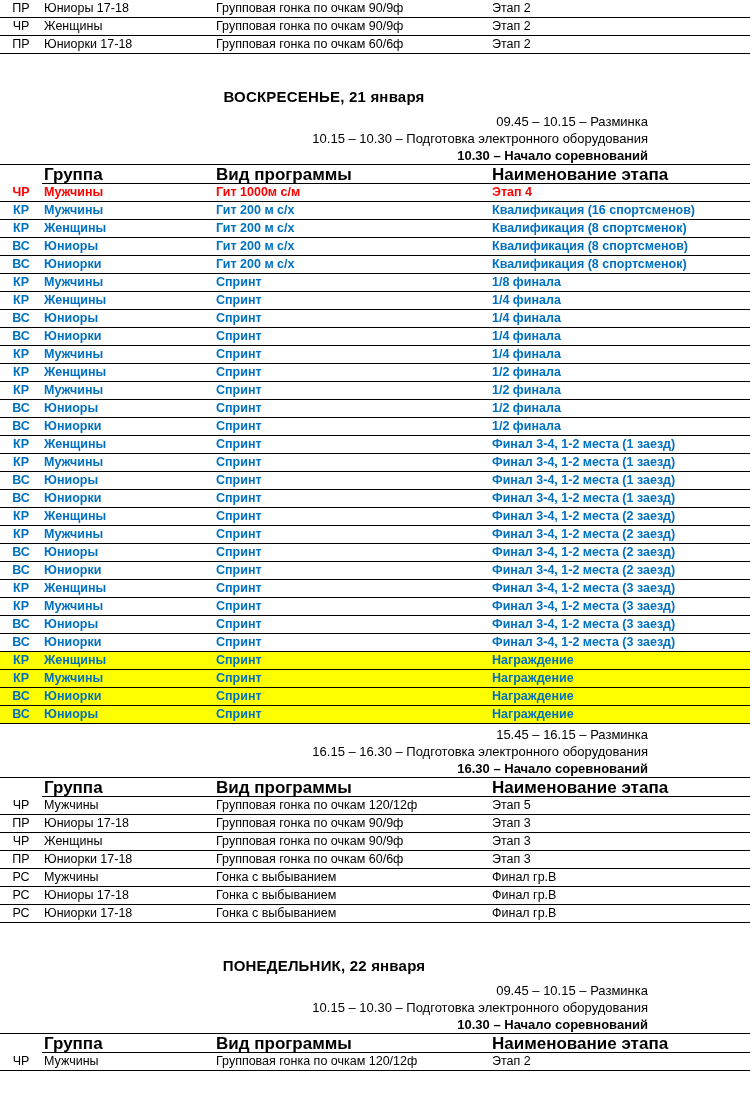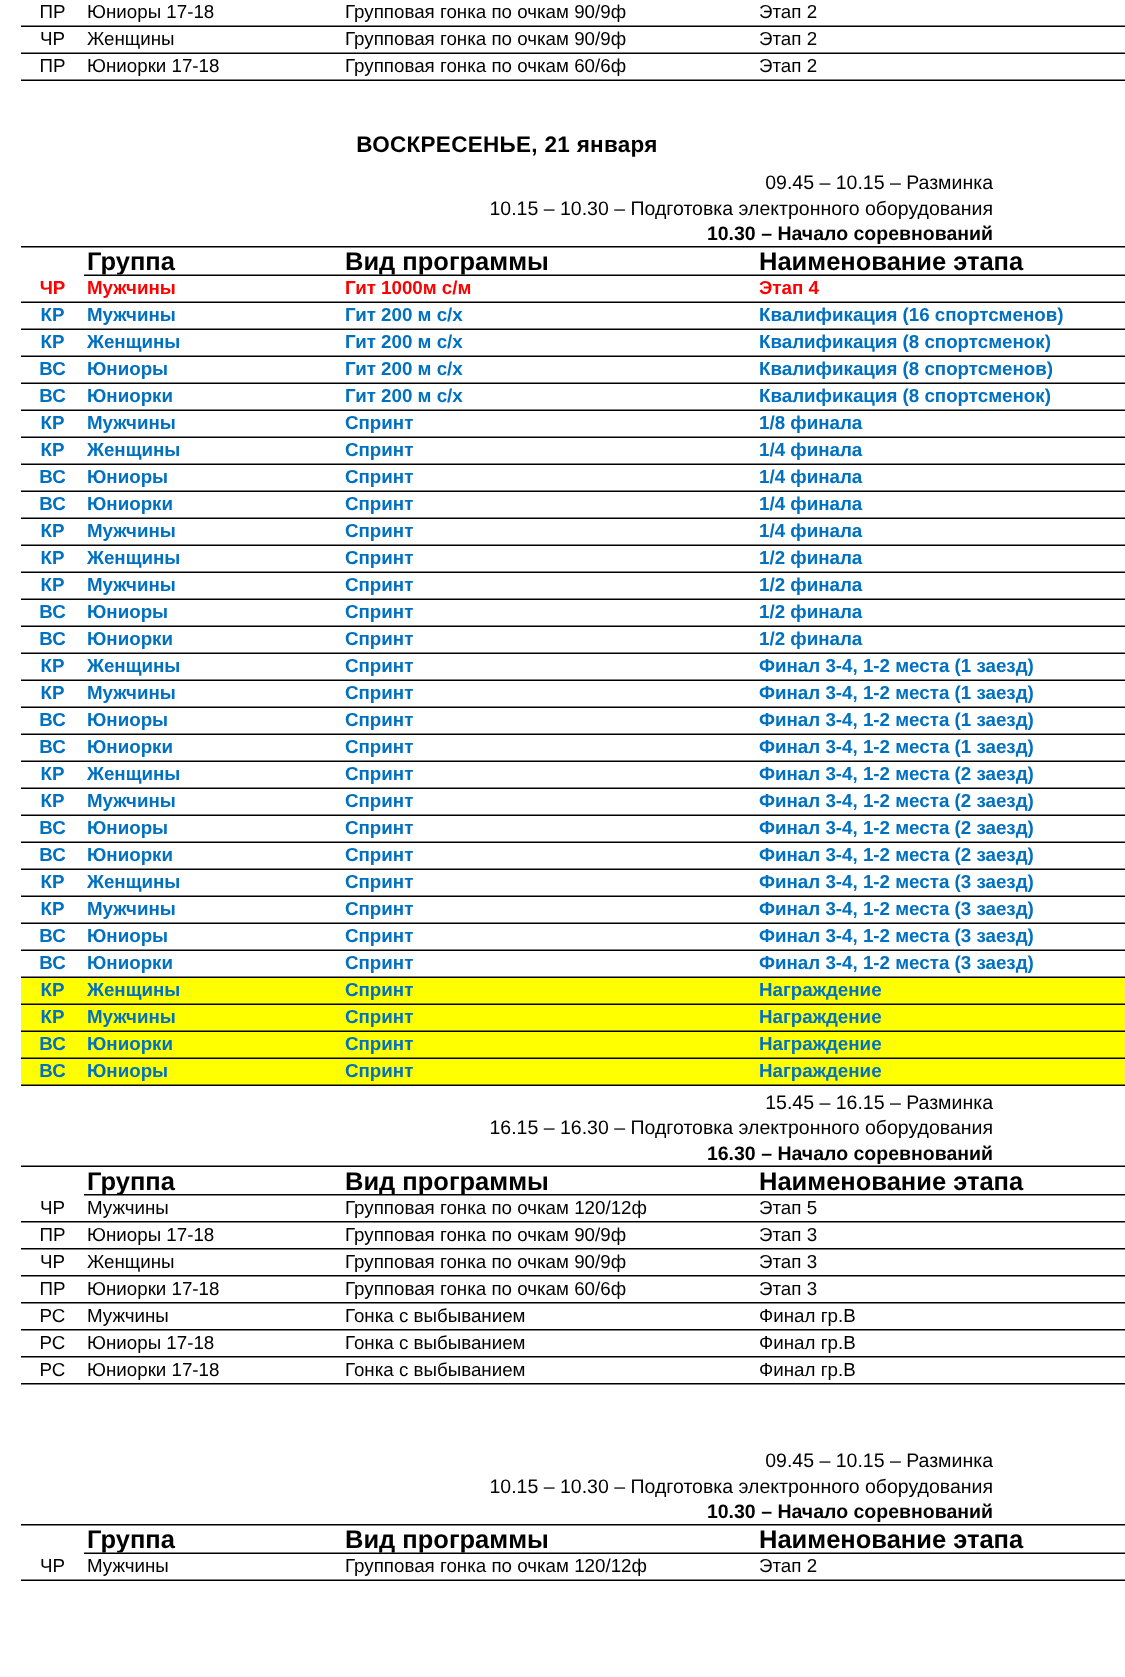--- a/index.html
+++ b/index.html
@@ -11,21 +11,20 @@
     width: 750px;
     min-height: 1118px;
     font-family: "Liberation Sans", sans-serif;
     color: #000000;
     -webkit-font-smoothing: antialiased;
   }
   .page {
     width: 650px;
     position: relative;
     padding: 0;
-    margin-left: 14px;
   }
   table.sched {
     width: 100%;
     border-collapse: collapse;
     table-layout: fixed;
   }
   table.sched col.c-code { width: 42px; }
   table.sched col.c-group { width: 172px; }
   table.sched col.c-prog  { width: 276px; }
   table.sched col.c-stage { width: 260px; }
@@ -394,20 +393,21 @@
           <td class="code">РС</td>
           <td class="group">Юниорки 17-18</td>
           <td class="prog">Гонка с выбыванием</td>
           <td class="stage">Финал гр.В</td>
         </tr>
       </tbody>
   </table>
 
   <div class="spacer big"></div>
 
+  <div class="day-title">ПОНЕДЕЛЬНИК, 22 января</div>
   <div class="spacer sm"></div>
   <div class="timeline">09.45 – 10.15 – Разминка</div>
   <div class="timeline">10.15 – 10.30 – Подготовка электронного оборудования</div>
   <div class="timeline bold">10.30 – Начало соревнований</div>
 
   <table class="sched toprule">
     <colgroup>
         <col class="c-code">
         <col class="c-group">
         <col class="c-prog">

